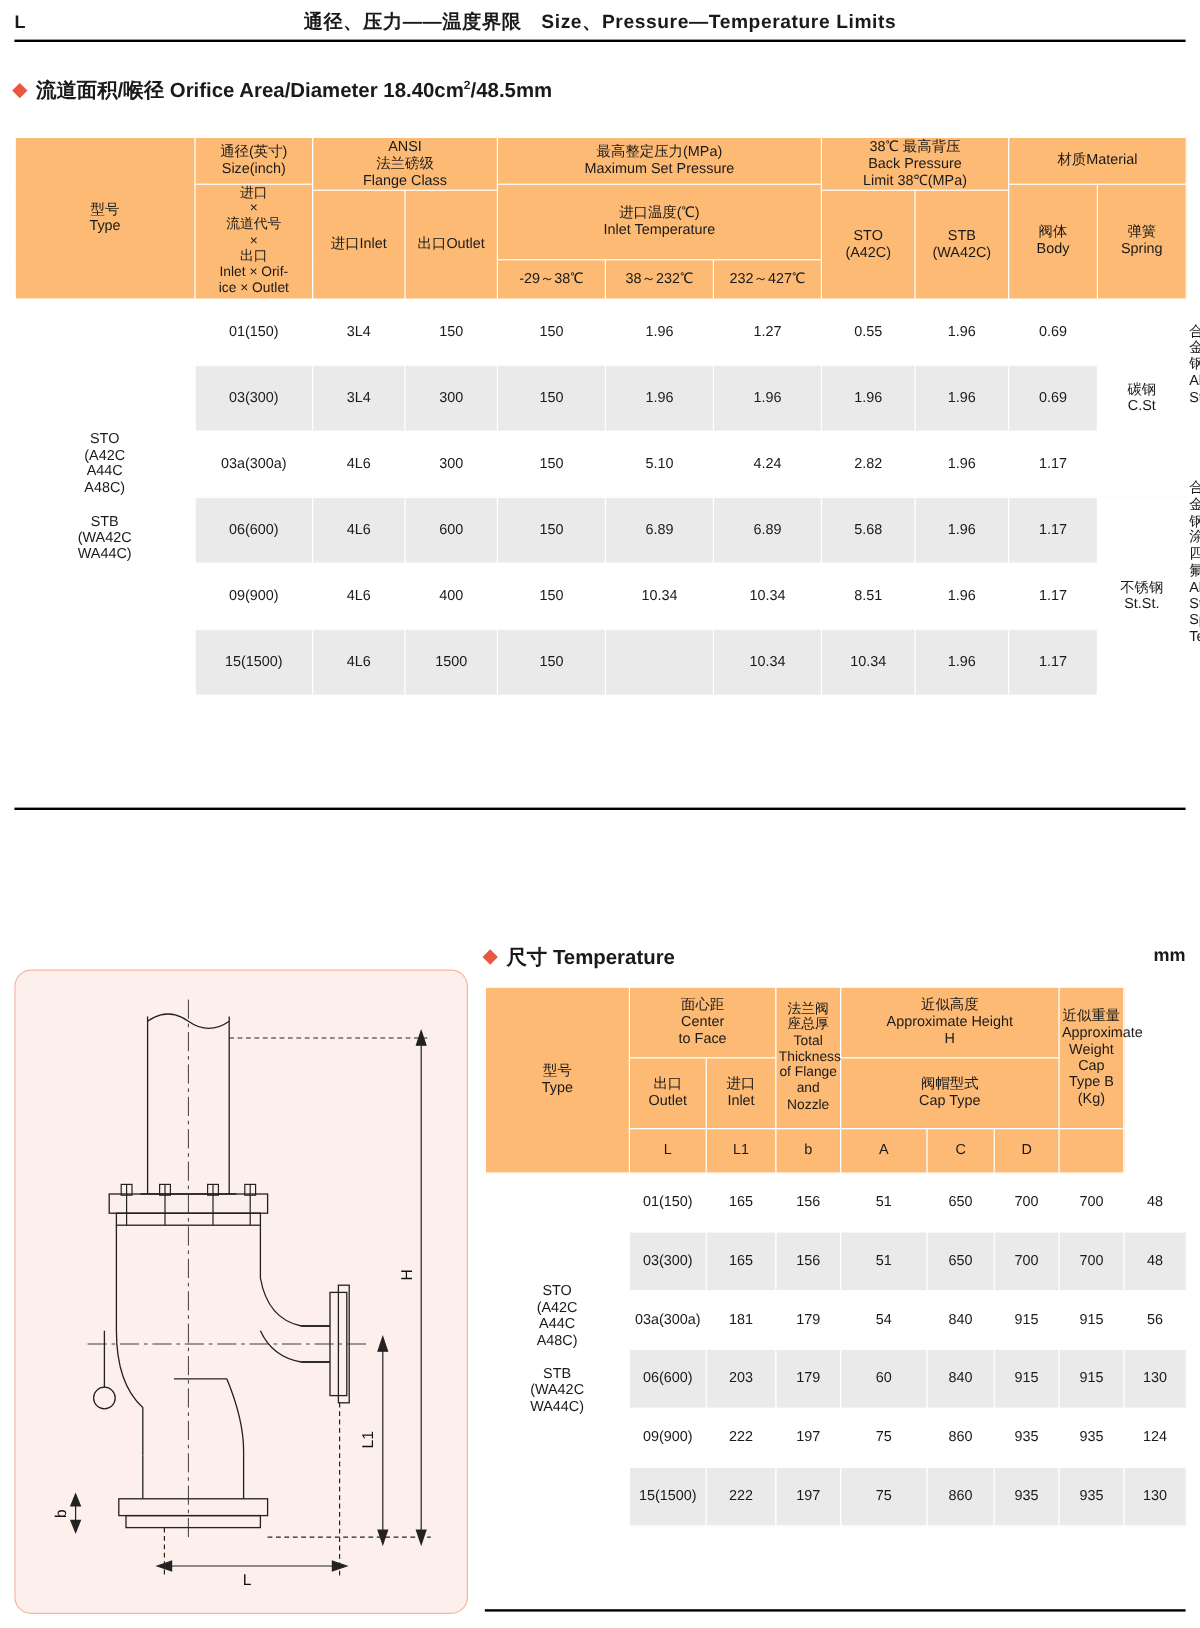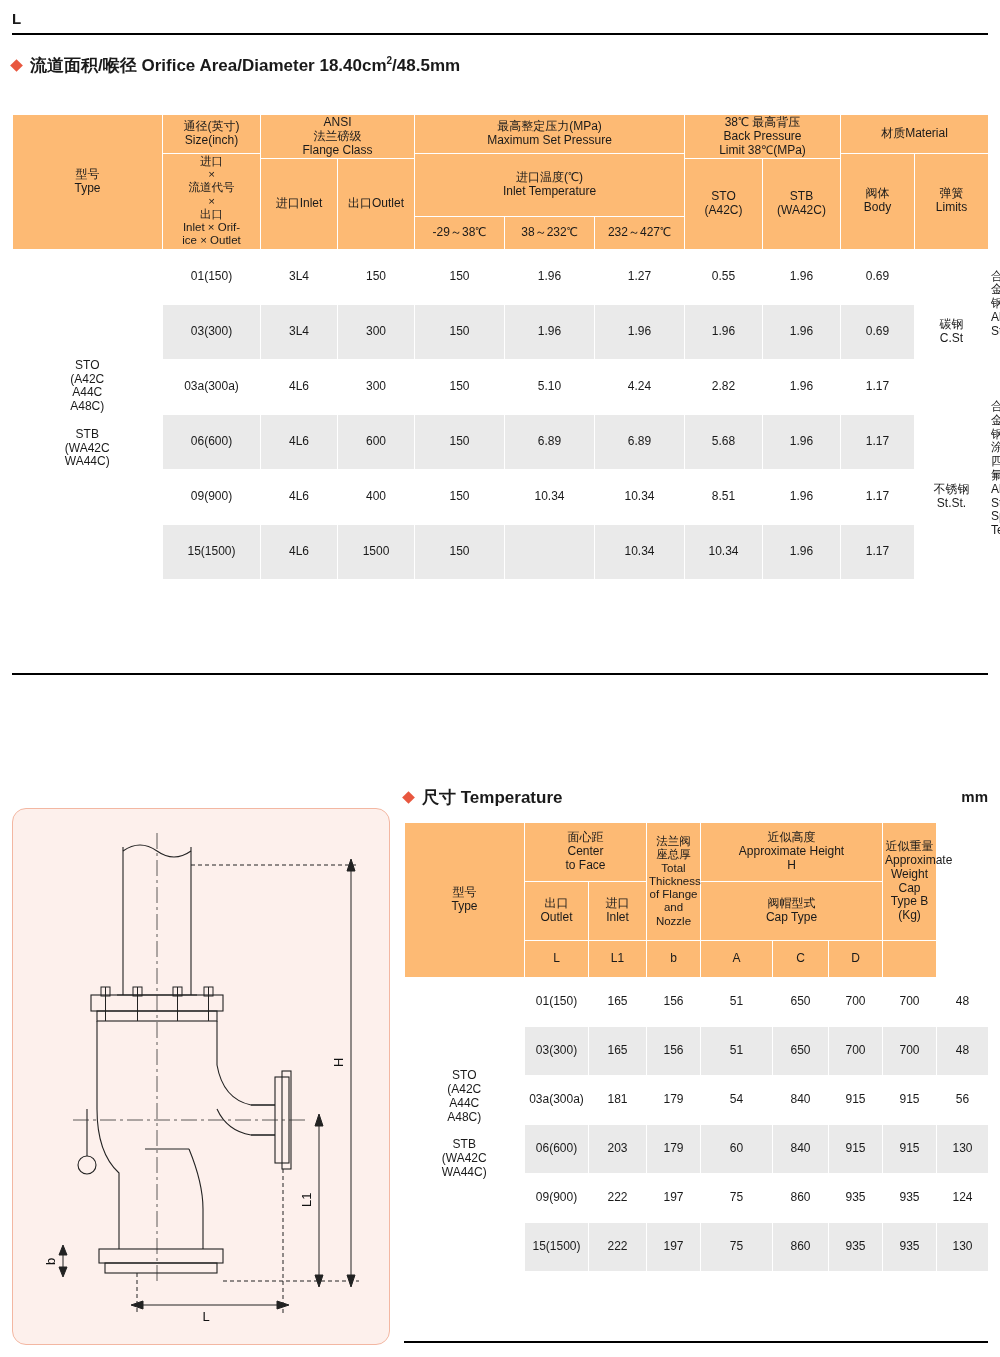--- a/index.html
+++ b/index.html
@@ -137,24 +137,25 @@
     width: 584px;
     height: 2px;
     background: #000;
   }
 </style>
 </head>
 <body>
 
 <div class="page-header">
   <div class="corner-letter">L</div>
+  <div class="header-title">通径、压力——温度界限　Size、Pressure—Temperature Limits</div>
 </div>
 <div class="header-rule"></div>
 
-<div class="section-title" style="left:12px; top:54px;">
+<div class="section-title" style="left:12px; top:64px;">
   <span class="diamond"></span><span>流道面积/喉径</span>
   <span>Orifice Area/Diameter 18.40cm</span><span class="sup">2</span><span>/48.5mm</span>
 </div>
 
 <div id="table1-wrap">
 <table class="spec" id="table1">
   <colgroup>
     <col style="width:150px">
     <col style="width:98px">
     <col style="width:77px">
@@ -189,21 +190,21 @@
 流道代号
 ×
 出口
 Inlet × Orif-
 ice × Outlet</th>
       <th colspan="3" rowspan="2" style="white-space:pre-line">进口温度(℃)
 Inlet Temperature</th>
       <th rowspan="3" style="white-space:pre-line">阀体
 Body</th>
       <th rowspan="3" style="white-space:pre-line">弹簧
-Limits</th>
+Spring</th>
     </tr>
     <tr>
       <th rowspan="2">进口Inlet</th>
       <th rowspan="2">出口Outlet</th>
       <th rowspan="2" style="white-space:pre-line">STO
 (A42C)</th>
       <th rowspan="2" style="white-space:pre-line">STB
 (WA42C)</th>
     </tr>
     <tr>

